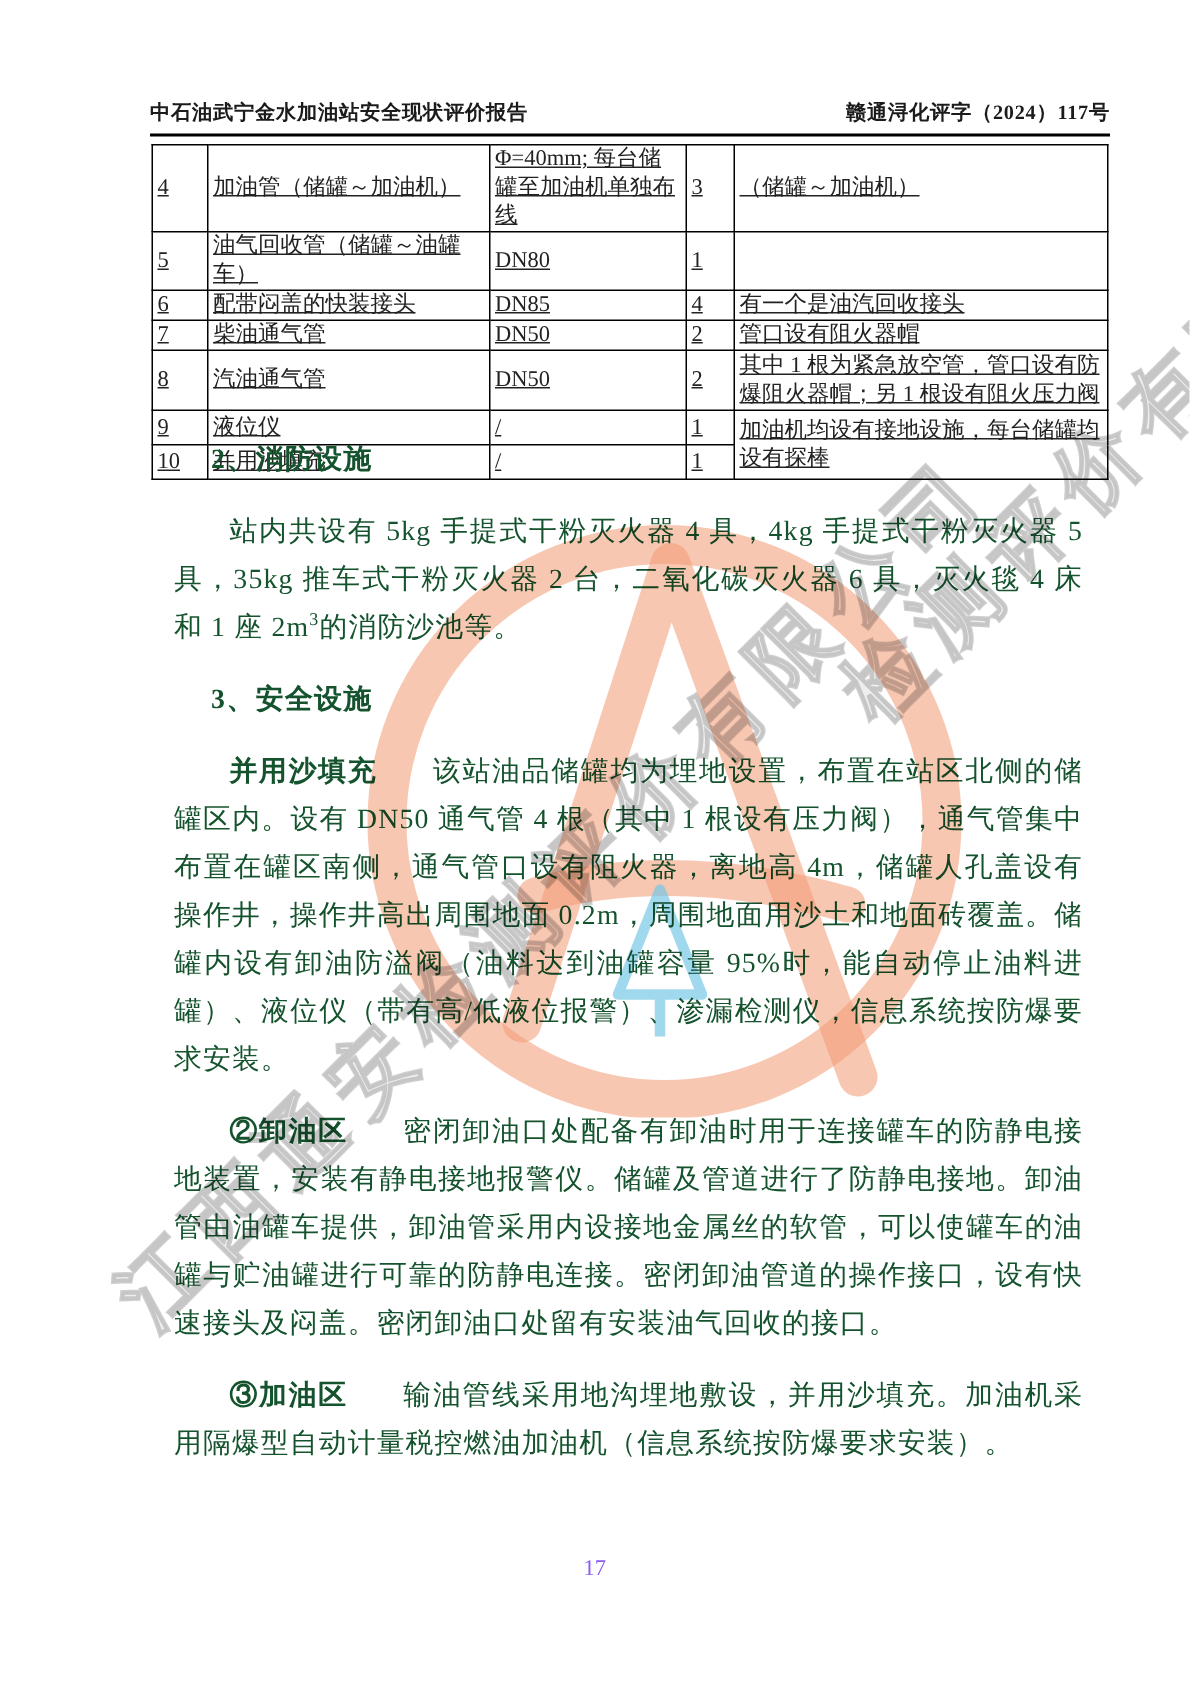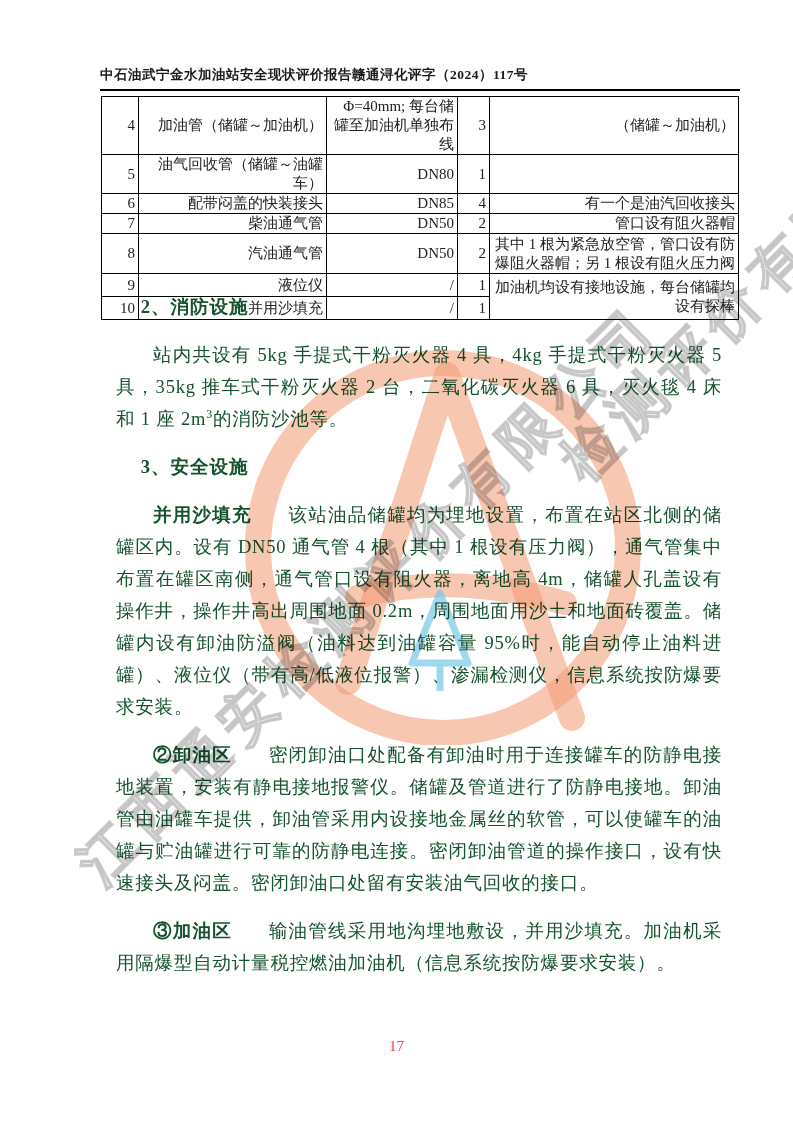--- a/index.html
+++ b/index.html
@@ -6,34 +6,34 @@
   body{
     width:793px;height:1122px;position:relative;background:#ffffff;
     font-family:"Liberation Serif","DejaVu Serif",serif;color:#1b1b1b;
     overflow:hidden;
   }
   .page{position:absolute;inset:0;}
 
   
   .header{
     position:absolute;left:100px;top:58px;width:640px;height:26px;
-    display:flex;justify-content:flex-start;align-items:flex-end;
+    display:flex;justify-content:space-between;align-items:flex-end;
     border-bottom:2px solid #000;padding-bottom:5px;
     font-size:13.5px;font-weight:bold;letter-spacing:0.5px;
   }
 
   
   table.equip{
     position:absolute;left:101px;top:96px;width:637px;
     border-collapse:collapse;table-layout:fixed;
     font-size:15px;color:#222;
   }
   table.equip td{
-    border:1.5px solid #000;text-align:right;vertical-align:middle;
-    padding:0 3px;line-height:19px;overflow:hidden;
+    border:1.5px solid #000;text-align:left;vertical-align:middle;
+    padding:0 3px;line-height:19px;overflow:hidden;text-decoration:underline;
   }
   td.left{text-align:left;}
   tr.r-tall{height:41px;}
   tr.r-std{height:20px;}
   tr.r-big{height:40px;}
   tr.r-med{height:23px;}
 
   
   .content{
     position:absolute;left:100px;top:291px;width:638px;
@@ -44,21 +44,21 @@
   .content h3{
     margin:0;font-size:18.5px;font-weight:bold;text-indent:2.2em;
     letter-spacing:1px;
   }
   .lead{font-weight:bold;margin-right:2em;}
   sup{font-size:12px;line-height:0;}
 
   
   .pagenum{
     position:absolute;left:0;top:1038px;width:100%;
-    text-align:center;font-size:15px;color:#ef4444;
+    text-align:center;font-size:15px;color:#8b5cf6;
   }
 
   
   .wm{pointer-events:none;mix-blend-mode:multiply;}
   .stamp{position:absolute;left:235px;top:345px;width:430px;height:400px;z-index:6;}
   .wm-red{
     position:absolute;left:288px;top:712px;z-index:6;
     font-size:64px;font-weight:bold;white-space:nowrap;
     letter-spacing:9px;color:rgba(213,45,35,0.60);
   }

